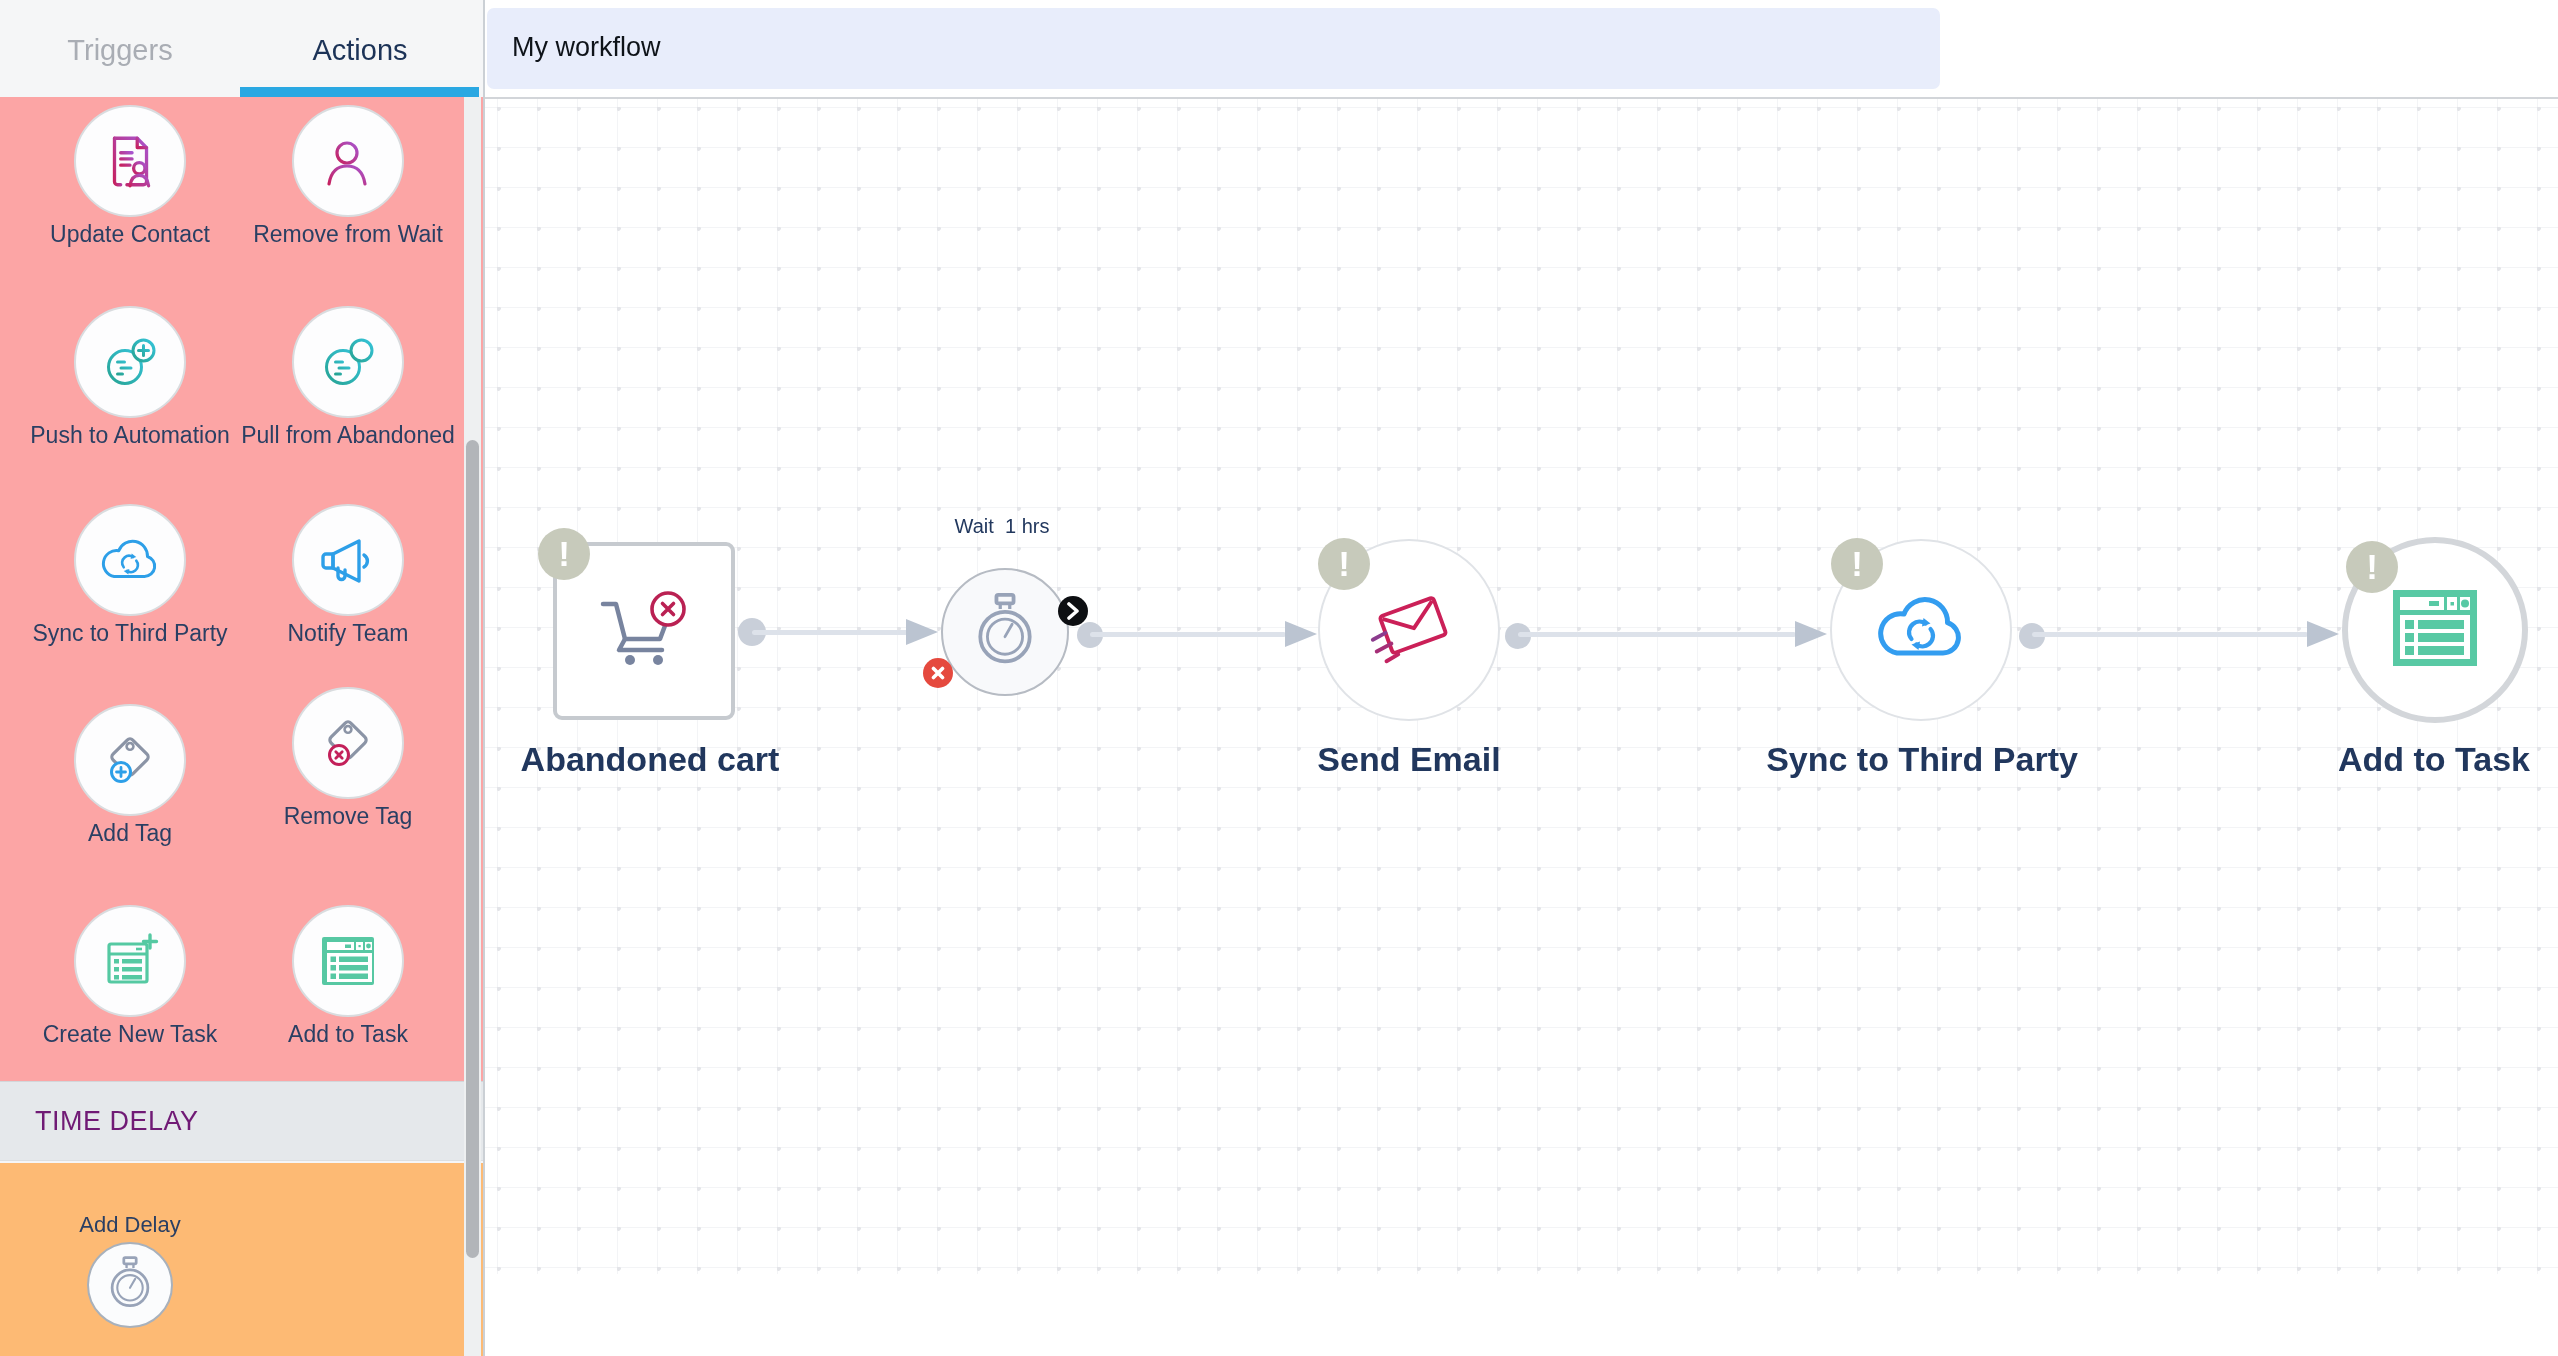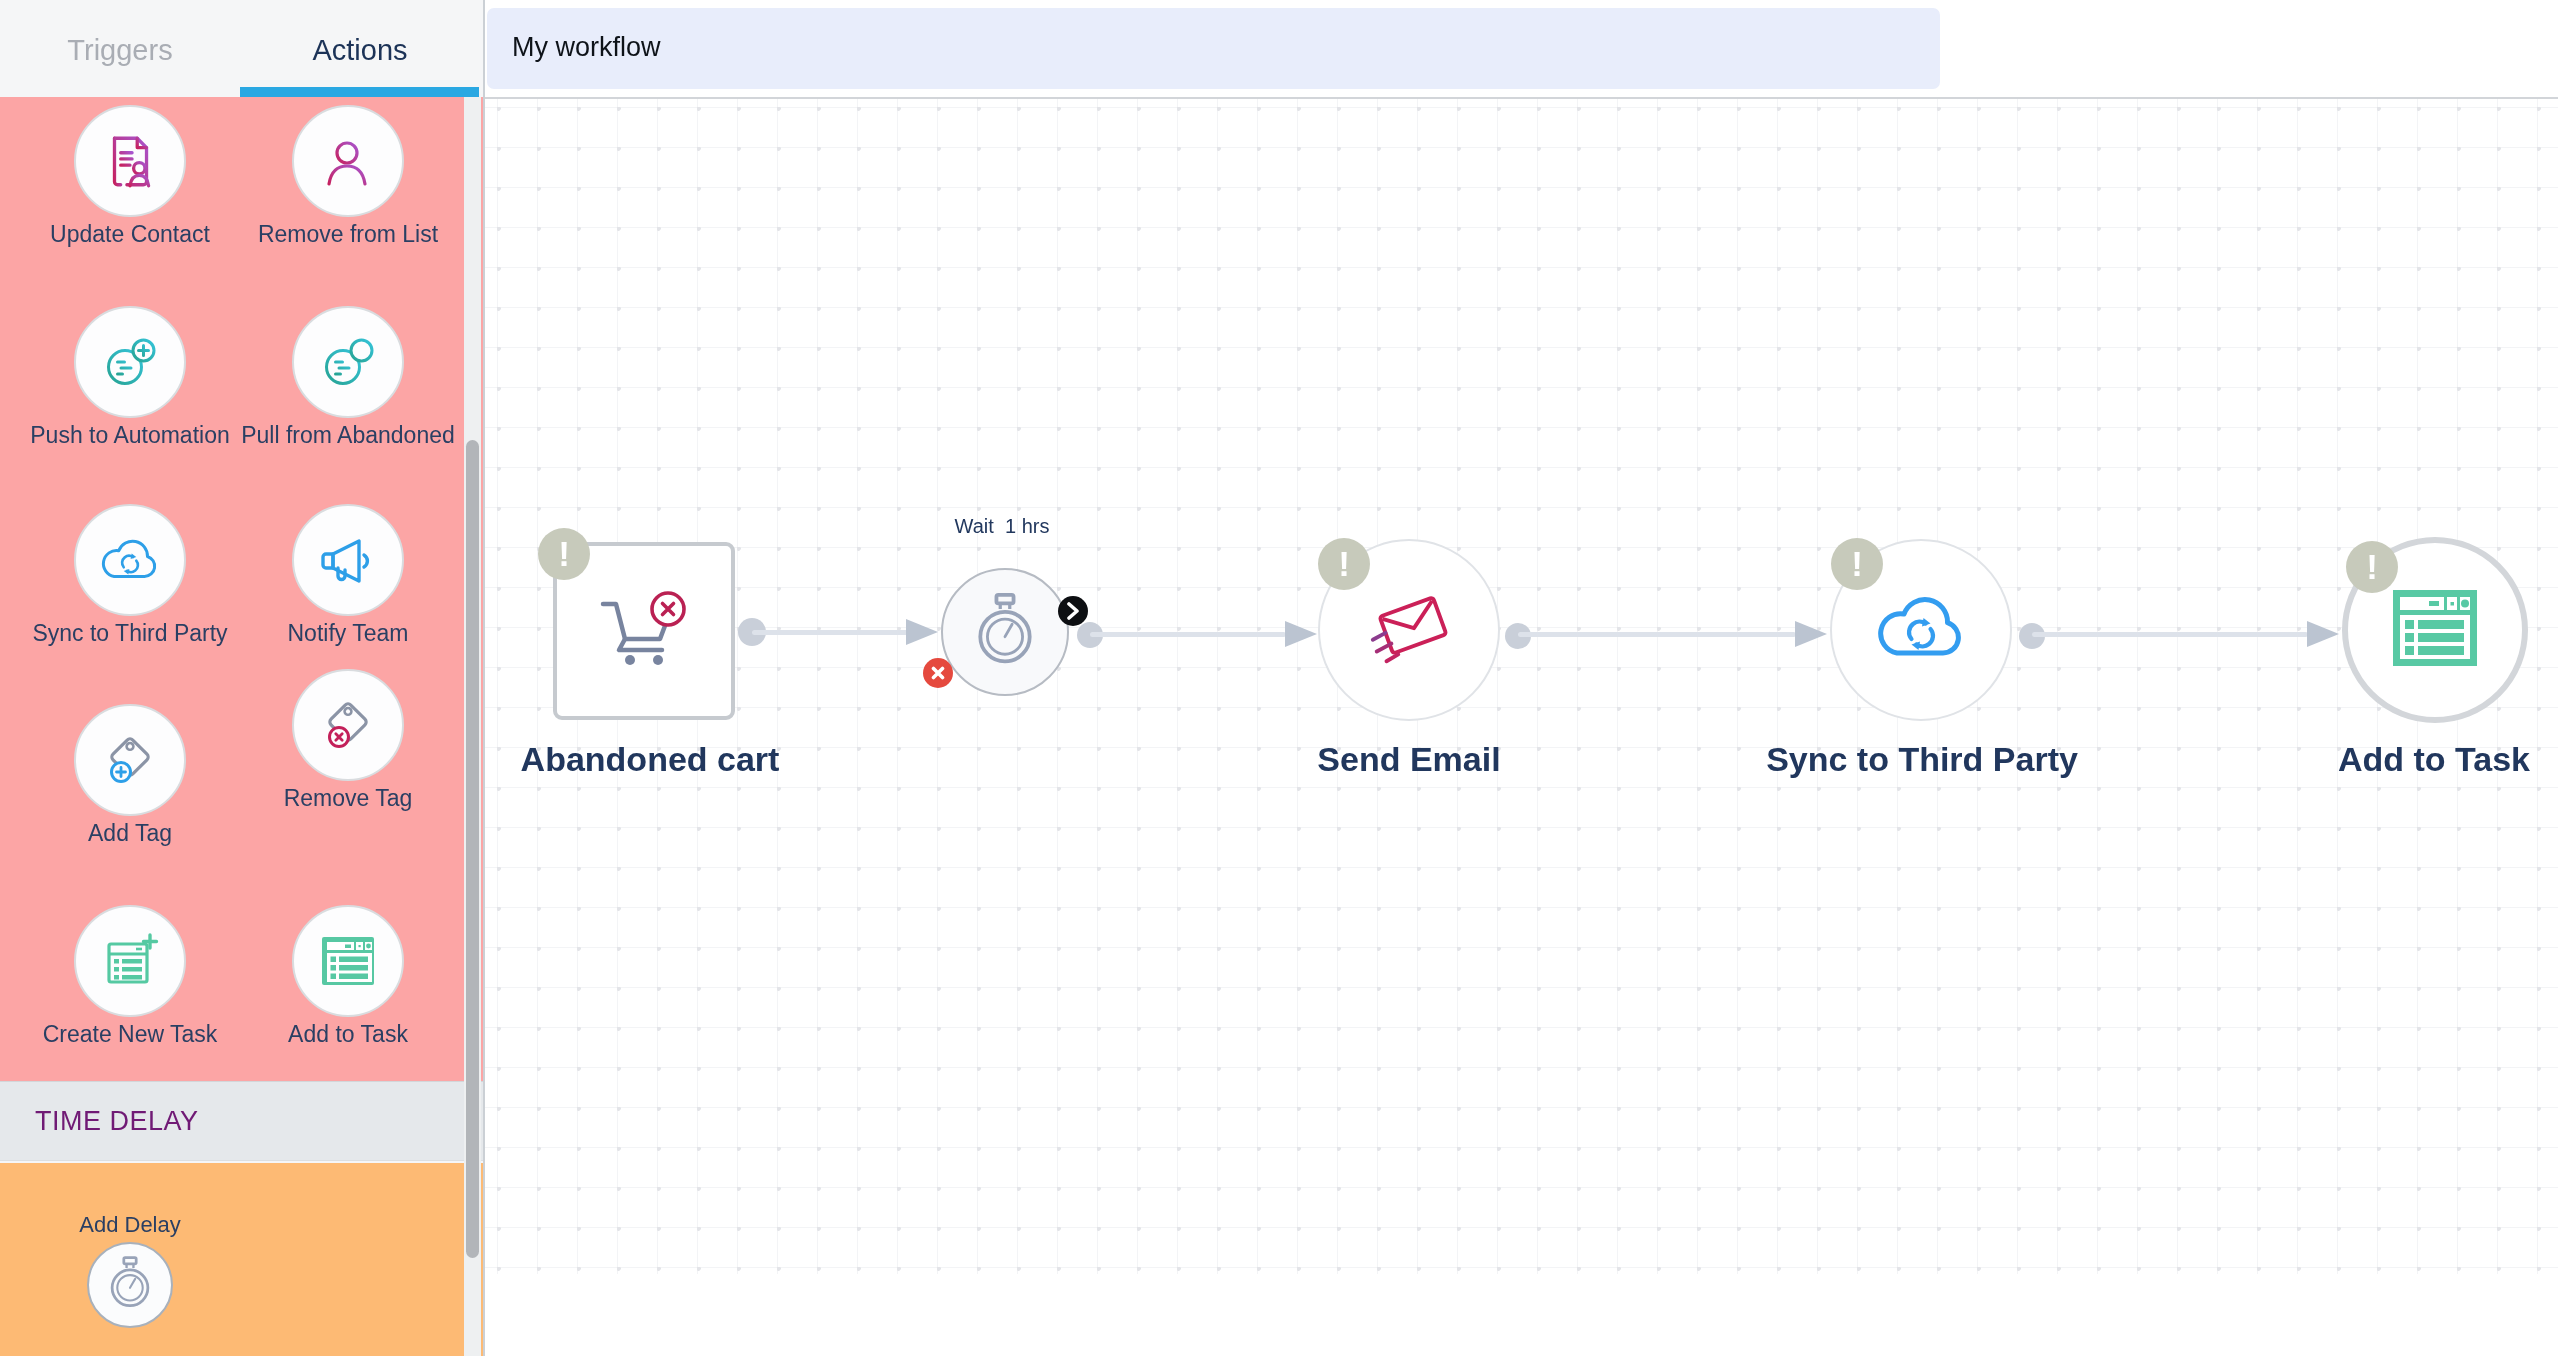--- a/index.html
+++ b/index.html
@@ -98,21 +98,21 @@
       <div class="action-item" style="left:292px;top:8px;">
         <div class="icon-circle">
           <svg width="60" height="60" viewBox="0 0 60 60">
               <g fill="none" stroke="url(#gp)" stroke-width="3.2" stroke-linecap="round">
                 <circle cx="29" cy="22" r="10"></circle>
                 <path d="M11 53 c2 -13 8.5 -18 18 -18 s16 5 18 18"></path>
                 <path d="M44 8 h12"></path>
               </g>
             </svg>
         </div>
-        <div class="action-label">Remove from List</div>
+        <div class="action-label">Remove from Wait</div>
       </div>
 
       <div class="action-item" style="left:74px;top:209px;">
         <div class="icon-circle">
           <svg width="60" height="60" viewBox="0 0 60 60">
               <g fill="none" stroke="url(#gt)" stroke-width="3">
                 <circle cx="25" cy="35" r="16.5"></circle>
                 <path d="M17.5 30 h7 M21 36 h10 M17.5 42 h5" stroke-linecap="round"></path>
                 <circle cx="43.5" cy="18.5" r="10.5" fill="#fdfdfe"></circle>
                 <path d="M43.5 13.5 v10 M38.5 18.5 h10" stroke-linecap="round"></path>
@@ -172,21 +172,21 @@
                 <rect x="16" y="13" width="28" height="28" rx="4" fill="none" stroke="#8b94a6" stroke-width="3.2"></rect>
                 <circle cx="22.5" cy="19.5" r="3.4" fill="none" stroke="#8b94a6" stroke-width="2.6"></circle>
               </g>
               <circle cx="21" cy="42" r="9.5" fill="#fdfdfe" stroke="#2d9fe8" stroke-width="3"></circle>
               <path d="M21 37.5 v9 M16.5 42 h9" stroke="#2d9fe8" stroke-width="2.8" fill="none" stroke-linecap="round"></path>
             </svg>
         </div>
         <div class="action-label">Add Tag</div>
       </div>
 
-      <div class="action-item" style="left:292px;top:572px;text-align:center;">
+      <div class="action-item" style="left:292px;top:590px;text-align:center;">
         <div class="icon-circle">
           <svg width="60" height="60" viewBox="0 0 60 60">
               <g transform="rotate(45 30 27)">
                 <rect x="16" y="13" width="28" height="28" rx="4" fill="none" stroke="#8b94a6" stroke-width="3.2"></rect>
                 <circle cx="22.5" cy="19.5" r="3.4" fill="none" stroke="#8b94a6" stroke-width="2.6"></circle>
               </g>
               <circle cx="21" cy="42" r="9.5" fill="#fdfdfe" stroke="#c3205a" stroke-width="3"></circle>
               <path d="M17.8 38.8 l6.4 6.4 M24.2 38.8 l-6.4 6.4" stroke="#c3205a" stroke-width="2.8" fill="none" stroke-linecap="round"></path>
             </svg>
         </div>

